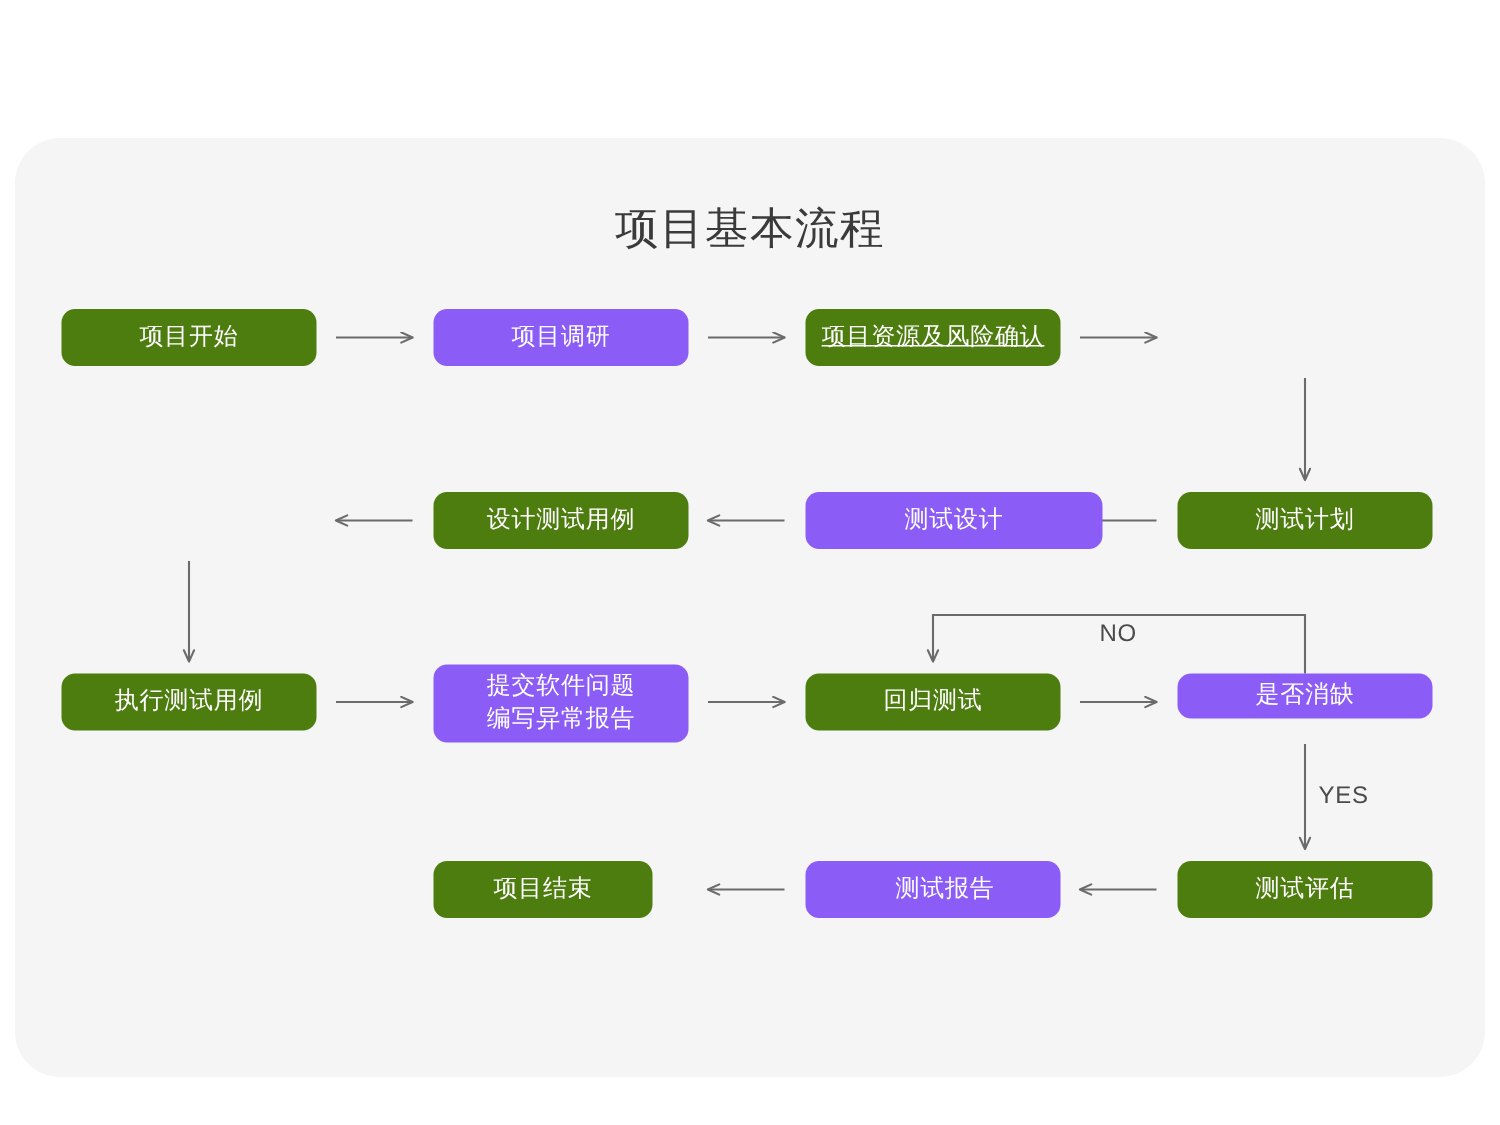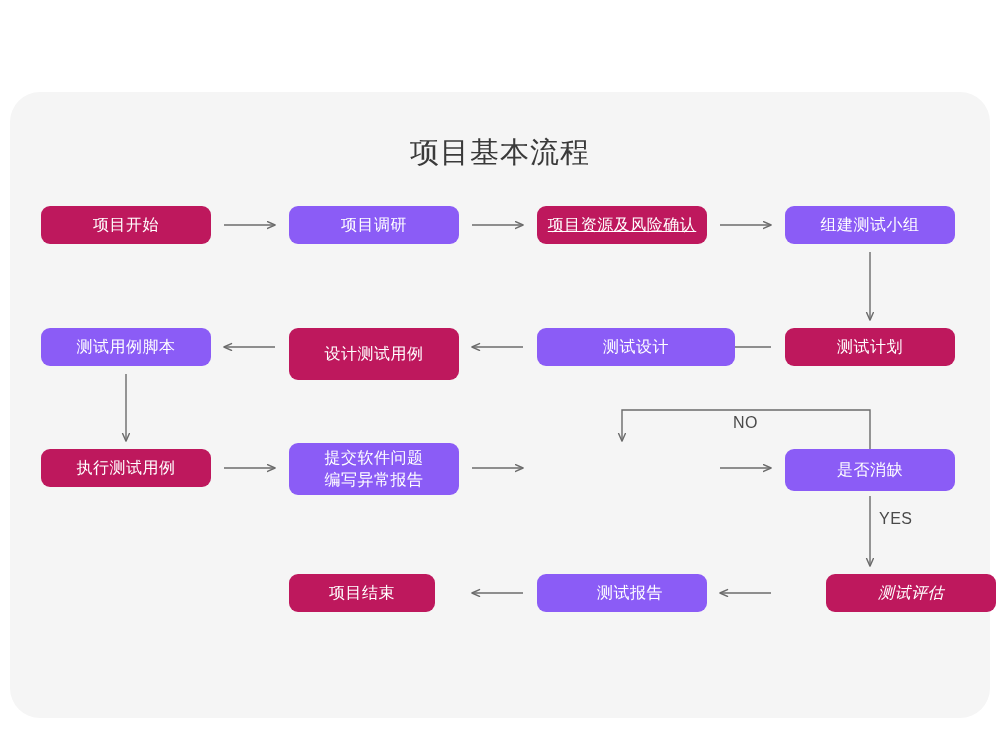--- a/index.html
+++ b/index.html
@@ -43,21 +43,21 @@
     align-items: center;
     justify-content: center;
     border-radius: 9px;
     font-size: 16px;
     line-height: 1.35;
     text-align: center;
     color: #ffffff;
     letter-spacing: 0.5px;
     user-select: none;
   }
-  .node.purple { background: #be185d; }
+  .node.purple { background: #4d7c0f; }
   .node.gray   { background: #8b5cf6; }
 
   .edge-label {
     position: absolute;
     font-size: 16px;
     color: #4a4a4a;
     letter-spacing: 0.5px;
     user-select: none;
   }
 </style>
@@ -99,32 +99,31 @@
       <line x1="870" y1="496" x2="870" y2="566"></line>
 
       <line x1="771" y1="593" x2="720" y2="593"></line>
       <line x1="523" y1="593" x2="472" y2="593"></line>
     </g>
   </svg>
 
   <div class="node purple" style="left:41px;  top:206px; width:170px; height:38px;">项目开始</div>
   <div class="node gray" style="left:289px; top:206px; width:170px; height:38px;">项目调研</div>
   <div class="node purple" style="left:537px; top:206px; width:170px; height:38px;text-decoration:underline;">项目资源及风险确认</div>
-  <div class="node gray" style="left:785px; top:206px; width:170px; height:38px;">组建测试小组</div>
 
-  <div class="node gray" style="left:41px;  top:328px; width:170px; height:38px;">测试用例脚本</div>
-  <div class="node purple" style="left:289px; top:328px; width:170px; height:52px;">设计测试用例</div>
+  <div class="node purple" style="left:289px; top:328px; width:170px; height:38px;">设计测试用例</div>
   <div class="node gray" style="left:537px; top:328px; width:198px; height:38px;">测试设计</div>
   <div class="node purple" style="left:41px;  top:449px; width:170px; height:38px;">执行测试用例</div>
 
   <div class="node purple" style="left:785px; top:328px; width:170px; height:38px;">测试计划</div>
   <div class="node gray" style="left:289px; top:443px; width:170px; height:52px; white-space:pre-line;">提交软件问题
 编写异常报告</div>
-  <div class="node gray" style="left:785px; top:449px; width:170px; height:42px;">是否消缺</div>
+  <div class="node purple" style="left:537px; top:449px; width:170px; height:38px;">回归测试</div>
+  <div class="node gray" style="left:785px; top:449px; width:170px; height:30px;">是否消缺</div>
 
   <div class="node purple" style="left:289px; top:574px; width:146px; height:38px;">项目结束</div>
   <div class="node gray" style="left:537px; top:574px; width:170px; height:38px;padding-left:16px;">测试报告</div>
-  <div class="node purple" style="left:826px; top:574px; width:170px; height:38px;font-style:italic;">测试评估</div>
+  <div class="node purple" style="left:785px; top:574px; width:170px; height:38px;">测试评估</div>
 
   <div class="edge-label" style="left:733px; top:414px;">NO</div>
-  <div class="edge-label" style="left:879px; top:510px;">YES</div>
+  <div class="edge-label" style="left:879px; top:522px;">YES</div>
 
 </div>
 
 </body></html>

